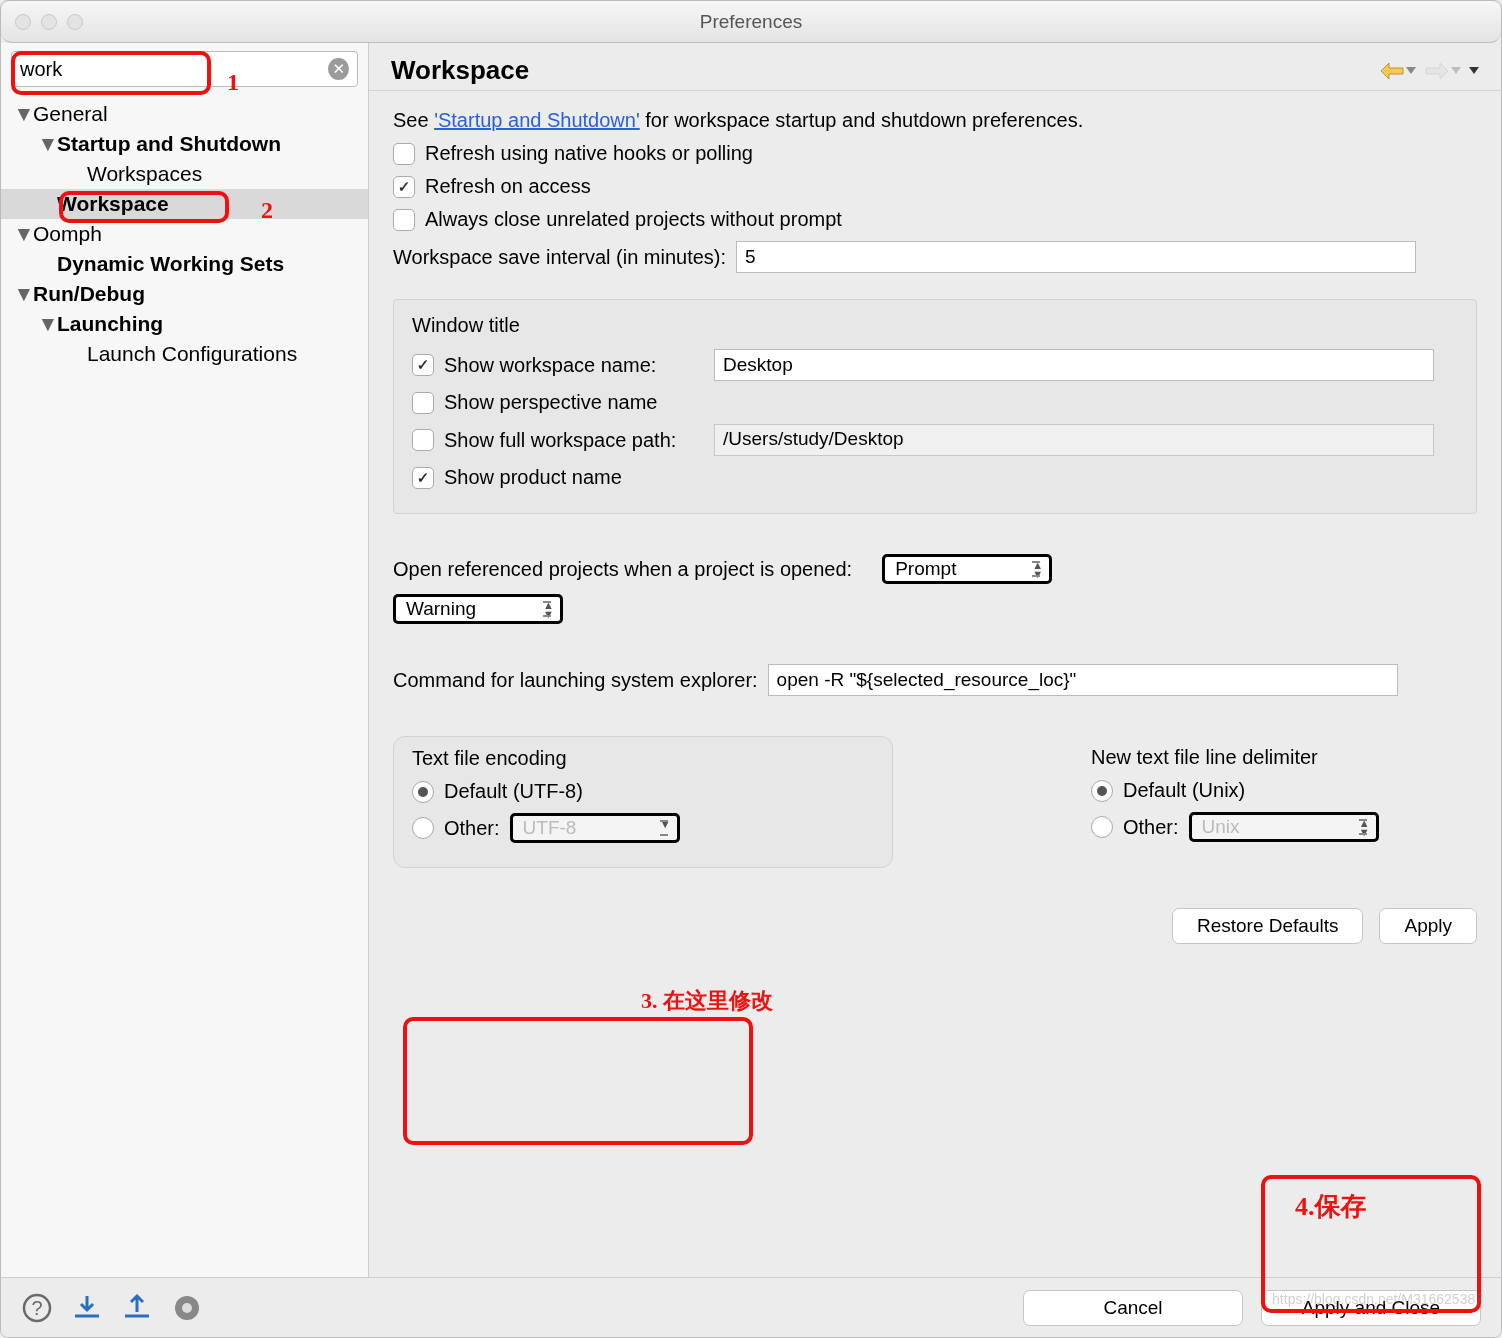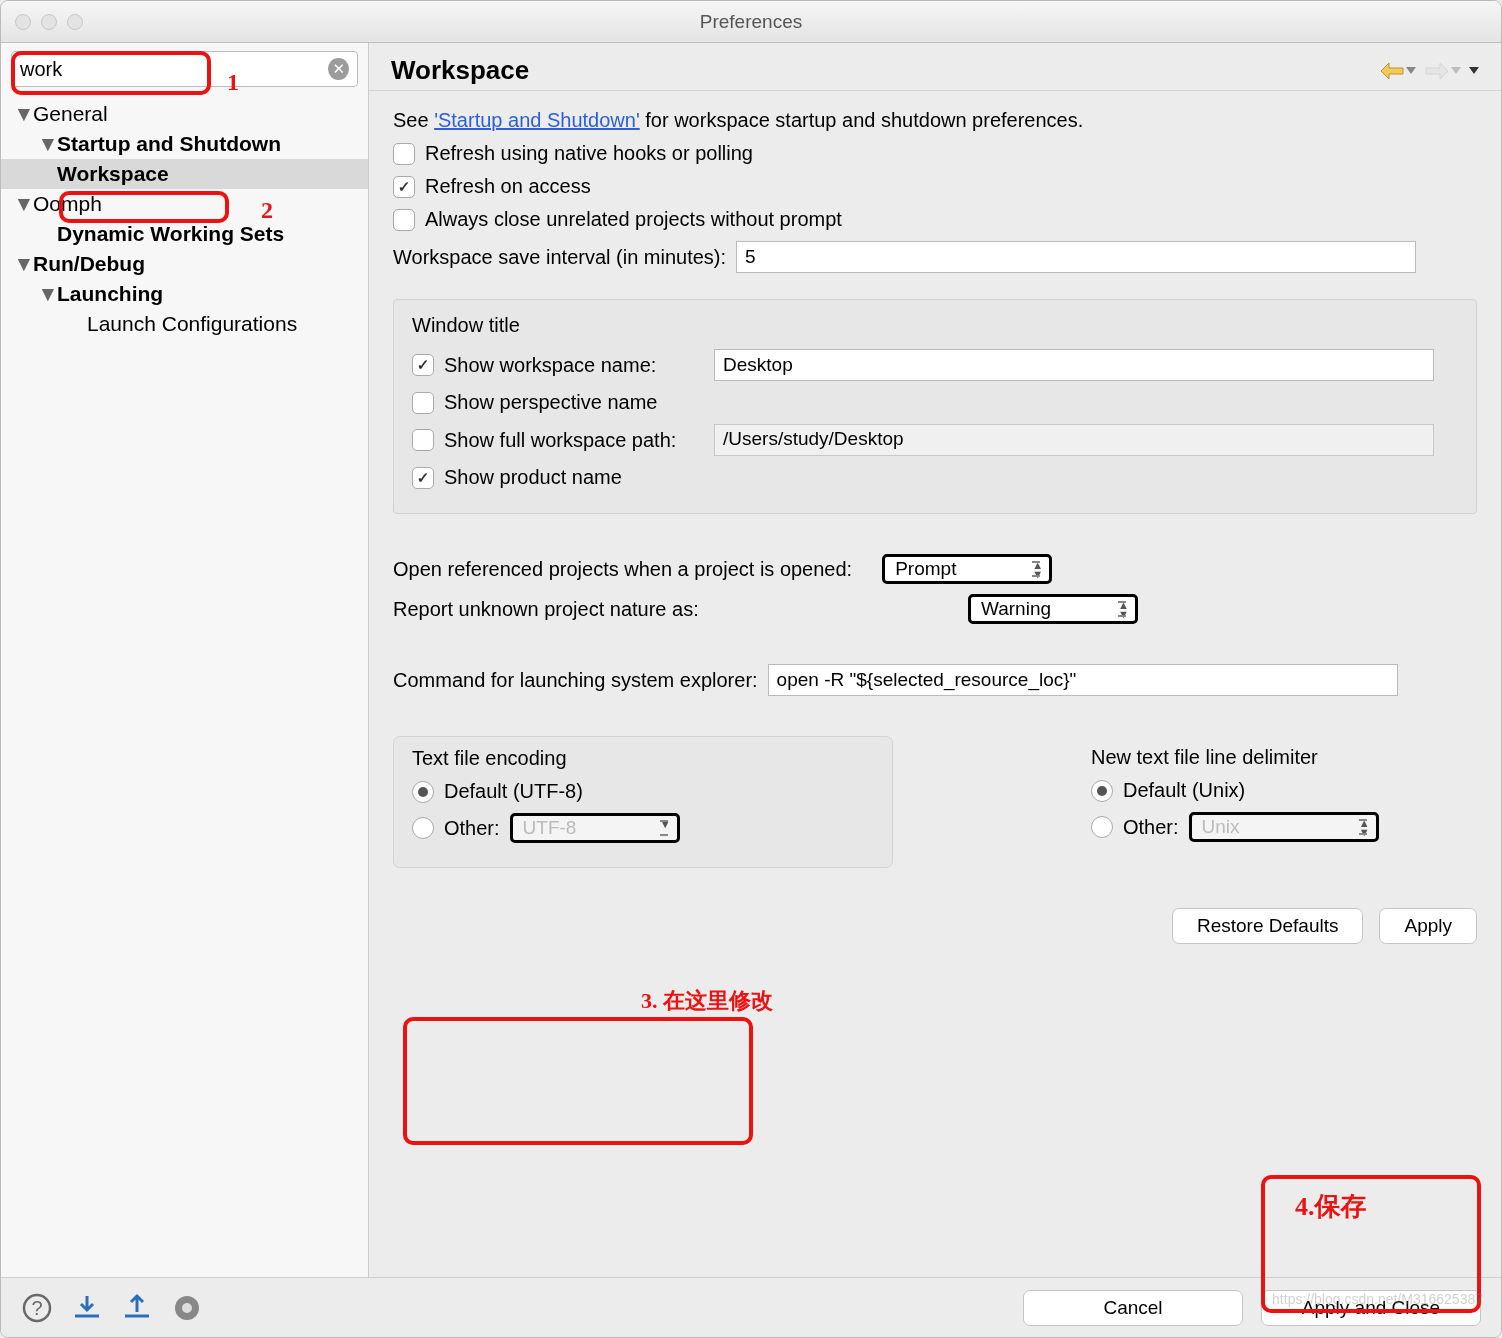--- a/index.html
+++ b/index.html
@@ -6,21 +6,21 @@
 body {
   font-family: -apple-system, "Helvetica Neue", Arial, sans-serif;
   font-size: 17px;
   background: #ececec;
   width: 1502px;
   height: 1338px;
   position: relative;
   transform-origin: top left;
 }
 .window { position: absolute; top:0; left:0; right:0; bottom:0; background:#ececec; border:1px solid #bbb; border-radius:8px; overflow:hidden; }
-.titlebar { height:42px; background:linear-gradient(#f6f6f6,#e4e4e4); border-bottom:1px solid #bfbfbf; display:flex; align-items:center; padding:0 14px; position:relative;}
+.titlebar { height:42px; background:linear-gradient(#f6f6f6,#e4e4e4); border-bottom:1px solid #bfbfbf; display:flex; align-items:center; padding:0 14px; position:relative;border-radius:11px;}
 .traffic { display:flex; gap:10px; }
 .traffic span { width:16px; height:16px; border-radius:50%; background:#e3e3e3; border:1px solid #c8c8c8;}
 .title { position:absolute; left:0; right:0; text-align:center; color:#555; font-size:19px; pointer-events:none;}
 .body { display:flex; position:absolute; top:42px; bottom:60px; left:0; right:0;}
 .sidebar { width:368px; border-right:1px solid #ccc; background:#f7f7f7; display:flex; flex-direction:column;}
 .searchbox { margin:8px 10px; height:36px; border:1px solid #bbb; border-radius:4px; background:#fff; display:flex; align-items:center; padding:0 8px; position:relative;}
 .searchbox input { border:none; outline:none; width:100%; font-size:20px; background:transparent;}
 .clearbtn { width:22px; height:22px; border-radius:50%; background:#9b9b9b; color:#fff; display:flex; align-items:center; justify-content:center; font-size:15px;}
 .tree { padding:4px 0; font-size:21px; overflow:auto;}
 .tree-row { display:flex; align-items:center; height:30px; padding-left:14px;}
@@ -52,21 +52,21 @@
 .group .form-row label { min-width:260px;}
 .group .ro-input { height:32px; border:1px solid #c7c7c7; background:#f0f0f0; padding:3px 8px; font-size:19px; color:#000000; flex:1; max-width:720px;}
 .select { height:30px; border:3px solid #000000; border-radius:5px; background:#fff; padding:2px 26px 2px 10px; font-size:19px; position:relative; display:inline-flex; align-items:center; min-width:170px;}
 .select::after { content:""; position:absolute; right:7px; top:50%; transform:translateY(-50%); width:12px; height:16px; background:
   linear-gradient(#888,#888) center top/8px 2px no-repeat,
   linear-gradient(#888,#888) center bottom/8px 2px no-repeat;
   
 }
 .select .updn { position:absolute; right:6px; top:4px; font-size:11px; line-height:9px; color:#555;}
 .two-col { display:flex; gap:180px; }
-.encoding-group { background:#e7e7e7; border:1px solid #d2d2d2; border-radius:7px; padding:10px 18px 14px; min-width:500px;}
+.encoding-group { background:#e7e7e7; border:1px solid #d2d2d2; border-radius:12px; padding:10px 18px 14px; min-width:500px;}
 .encoding-group .legend { margin-bottom:8px; font-size:20px;}
 .bottom-buttons { display:flex; justify-content:flex-end; gap:16px; margin-top:40px;}
 .button { height:36px; border:1px solid #c5c5c5; border-radius:7px; background:#fff; padding:0 24px; font-size:19px; display:inline-flex; align-items:center;}
 
 .footer { position:absolute; bottom:0; left:0; right:0; height:60px; border-top:1px solid #cfcfcf; background:#ececec; display:flex; align-items:center; justify-content:space-between; padding:0 20px;}
 .footer-left { display:flex; gap:18px; align-items:center;}
 .footer-left svg { width:32px; height:32px; }
 .footer-right { display:flex; gap:18px; }
 
 
@@ -96,20 +96,24 @@
         <div class="clearbtn">✕</div>
       </div>
       <div class="tree">
         <div class="tree-row">
           <span class="disclosure">▼</span>
           <span class="lbl">General</span>
         </div>
         <div class="tree-row indent1">
           <span class="disclosure">▼</span>
           <span class="lbl bold">Startup and Shutdown</span>
+        </div>
+        <div class="tree-row indent2">
+          <span class="disclosure"></span>
+          <span class="lbl">Workspaces</span>
         </div>
         <div class="tree-row indent1 selected">
           <span class="disclosure"></span>
           <span class="lbl bold">Workspace</span>
         </div>
         <div class="tree-row">
           <span class="disclosure">▼</span>
           <span class="lbl">Oomph</span>
         </div>
         <div class="tree-row indent1">
@@ -196,21 +200,20 @@
         </div>
 
         <div class="form-row" style="margin-top:40px; gap:30px;">
           <span>Open referenced projects when a project is opened:</span>
           <div class="select">
             <span>Prompt</span>
             <span class="updn">▲<br>▼</span>
           </div>
         </div>
         <div class="form-row" style="gap:30px;">
-          <span style="min-width:545px;">Report unknown project nature as:</span>
           <div class="select">
             <span>Warning</span>
             <span class="updn">▲<br>▼</span>
           </div>
         </div>
 
         <div class="form-row" style="margin-top:40px;">
           <span>Command for launching system explorer:</span>
           <input class="text-input" style="flex: 1 1 0%; max-width: 630px;" value="open -R &quot;${selected_resource_loc}&quot;">
         </div>

